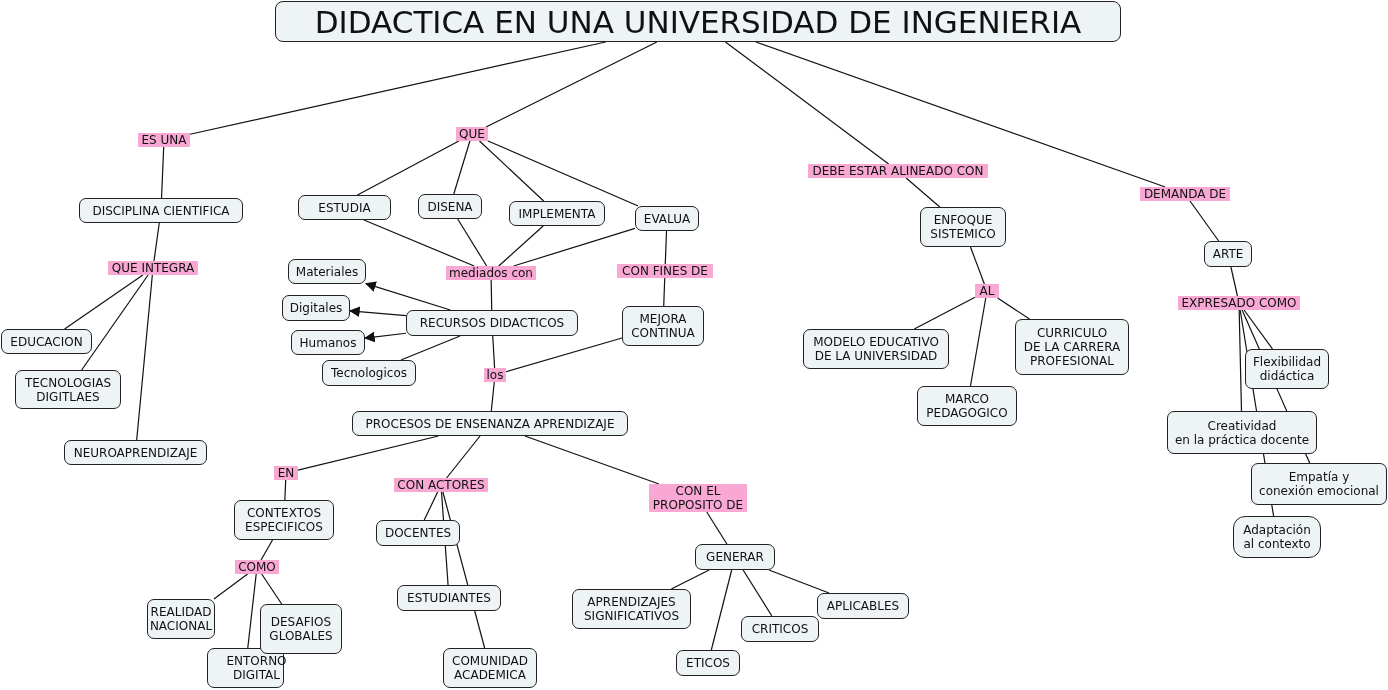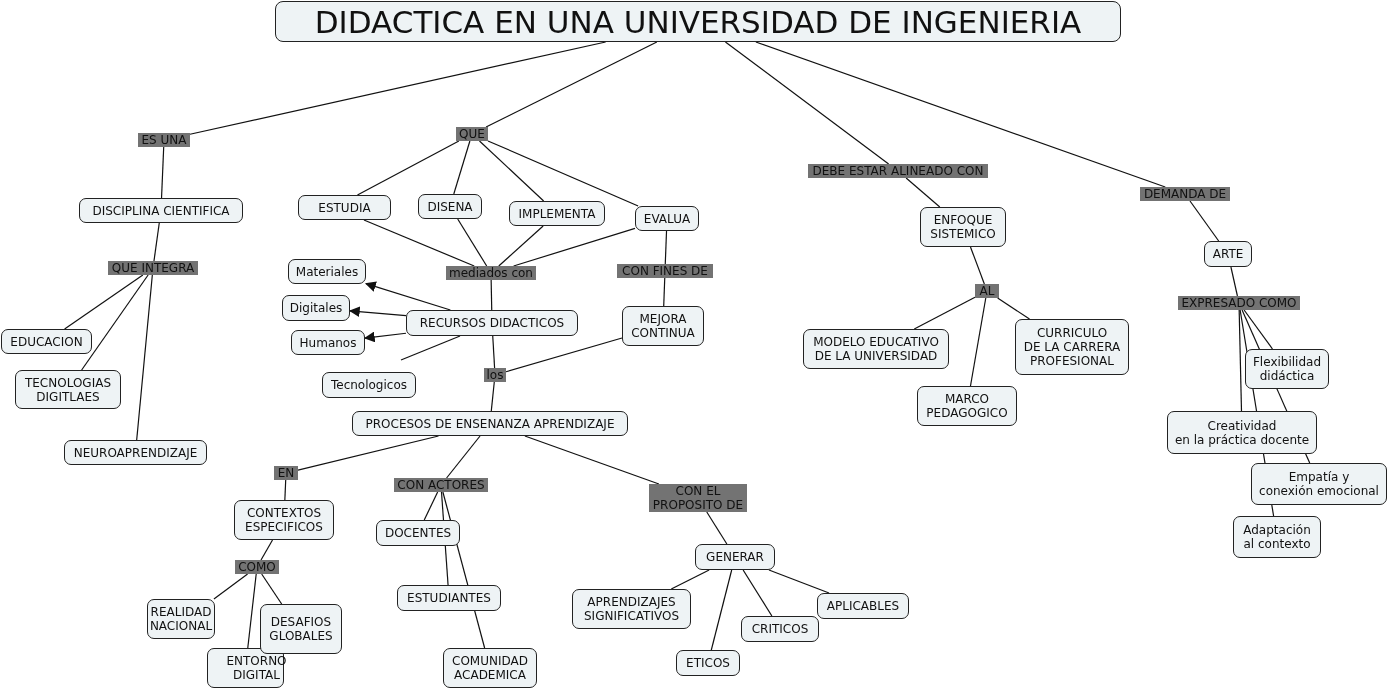--- a/index.html
+++ b/index.html
@@ -5,21 +5,21 @@
     html, body { margin: 0; padding: 0; background: #ffffff; }
     body { width: 1388px; height: 690px; position: relative; overflow: hidden;
            font-family: "DejaVu Sans", sans-serif; color: #111; }
     #edges { position: absolute; left: 0; top: 0; width: 1388px; height: 690px; }
     .node { position: absolute; background: #eef3f5; border: 1px solid #222;
             border-radius: 7px; font-size: 12px; line-height: 14px; text-align: center;
             box-sizing: border-box; display: flex; align-items: center; justify-content: center;
             white-space: pre-line; padding: 0 6px; }
     .node.title { font-size: 31px; line-height: 36px; border-radius: 8px; }
     .link { position: absolute; font-size: 12px; line-height: 14px; text-align: center;
-            background: #737373; white-space: pre-line; padding: 0 1px; }
+            background: #f9a8d4; white-space: pre-line; padding: 0 1px; }
   </style>
 </head>
 <body>
 
 <svg id="edges">
     <defs>
       <marker id="arrowhead" viewBox="0 0 10 10" refX="9" refY="5" markerWidth="9" markerHeight="9" orient="auto">
         <path d="M0,0 L10,5 L0,10 z" fill="#111111"></path>
       </marker>
     </defs>
@@ -92,21 +92,21 @@
 <div class="link" id="l-que" style="left:456px;top:127px;width:30px;">QUE</div>
 <div class="node" id="n-estudia" style="left:298px;top:195px;width:93px;height:25px;">ESTUDIA</div>
 <div class="node" id="n-disena" style="left:418px;top:194px;width:64px;height:25px;">DISENA</div>
 <div class="node" id="n-implementa" style="left:509px;top:201px;width:96px;height:25px;">IMPLEMENTA</div>
 <div class="node" id="n-evalua" style="left:635px;top:206px;width:64px;height:25px;">EVALUA</div>
 <div class="link" id="l-mediados_con" style="left:446px;top:266px;width:88px;">mediados con</div>
 <div class="link" id="l-con_fines_de" style="left:617px;top:264px;width:94px;">CON FINES DE</div>
 <div class="node" id="n-materiales" style="left:288px;top:259px;width:78px;height:25px;">Materiales</div>
 <div class="node" id="n-digitales" style="left:282px;top:295px;width:68px;height:26px;">Digitales</div>
 <div class="node" id="n-humanos" style="left:291px;top:330px;width:74px;height:25px;">Humanos</div>
-<div class="node" id="n-tecnologicos" style="left:322px;top:372px;width:94px;height:26px;">Tecnologicos</div>
+<div class="node" id="n-tecnologicos" style="left:322px;top:360px;width:94px;height:26px;">Tecnologicos</div>
 <div class="node" id="n-recursos" style="left:406px;top:310px;width:172px;height:26px;">RECURSOS DIDACTICOS</div>
 <div class="node" id="n-mejora" style="left:622px;top:306px;width:82px;height:40px;">MEJORA
 CONTINUA</div>
 <div class="link" id="l-los" style="left:484px;top:368px;width:20px;">los</div>
 <div class="node" id="n-procesos" style="left:352px;top:411px;width:276px;height:25px;">PROCESOS  DE ENSENANZA APRENDIZAJE</div>
 
 <div class="link" id="l-en" style="left:274px;top:466px;width:22px;">EN</div>
 <div class="node" id="n-contextos" style="left:234px;top:500px;width:100px;height:40px;">CONTEXTOS
 ESPECIFICOS</div>
 <div class="link" id="l-como" style="left:235px;top:560px;width:42px;">COMO</div>
@@ -146,14 +146,14 @@
 
 <div class="link" id="l-demanda_de" style="left:1140px;top:187px;width:88px;">DEMANDA DE</div>
 <div class="node" id="n-arte" style="left:1204px;top:241px;width:48px;height:26px;">ARTE</div>
 <div class="link" id="l-expresado_como" style="left:1178px;top:296px;width:120px;">EXPRESADO COMO</div>
 <div class="node" id="n-flexibilidad" style="left:1245px;top:349px;width:84px;height:40px;">Flexibilidad
 didáctica</div>
 <div class="node" id="n-creatividad" style="left:1167px;top:411px;width:150px;height:43px;">Creatividad
 en la práctica docente</div>
 <div class="node" id="n-empatia" style="left:1251px;top:463px;width:136px;height:42px;">Empatía y
 conexión emocional</div>
-<div class="node" id="n-adaptacion" style="left:1233px;top:516px;width:88px;height:42px;">Adaptación
+<div class="node" id="n-adaptacion" style="left:1233px;top:516px;width:88px;height:42px;border-radius:12px;">Adaptación
 al contexto</div>
 
 </body></html>

